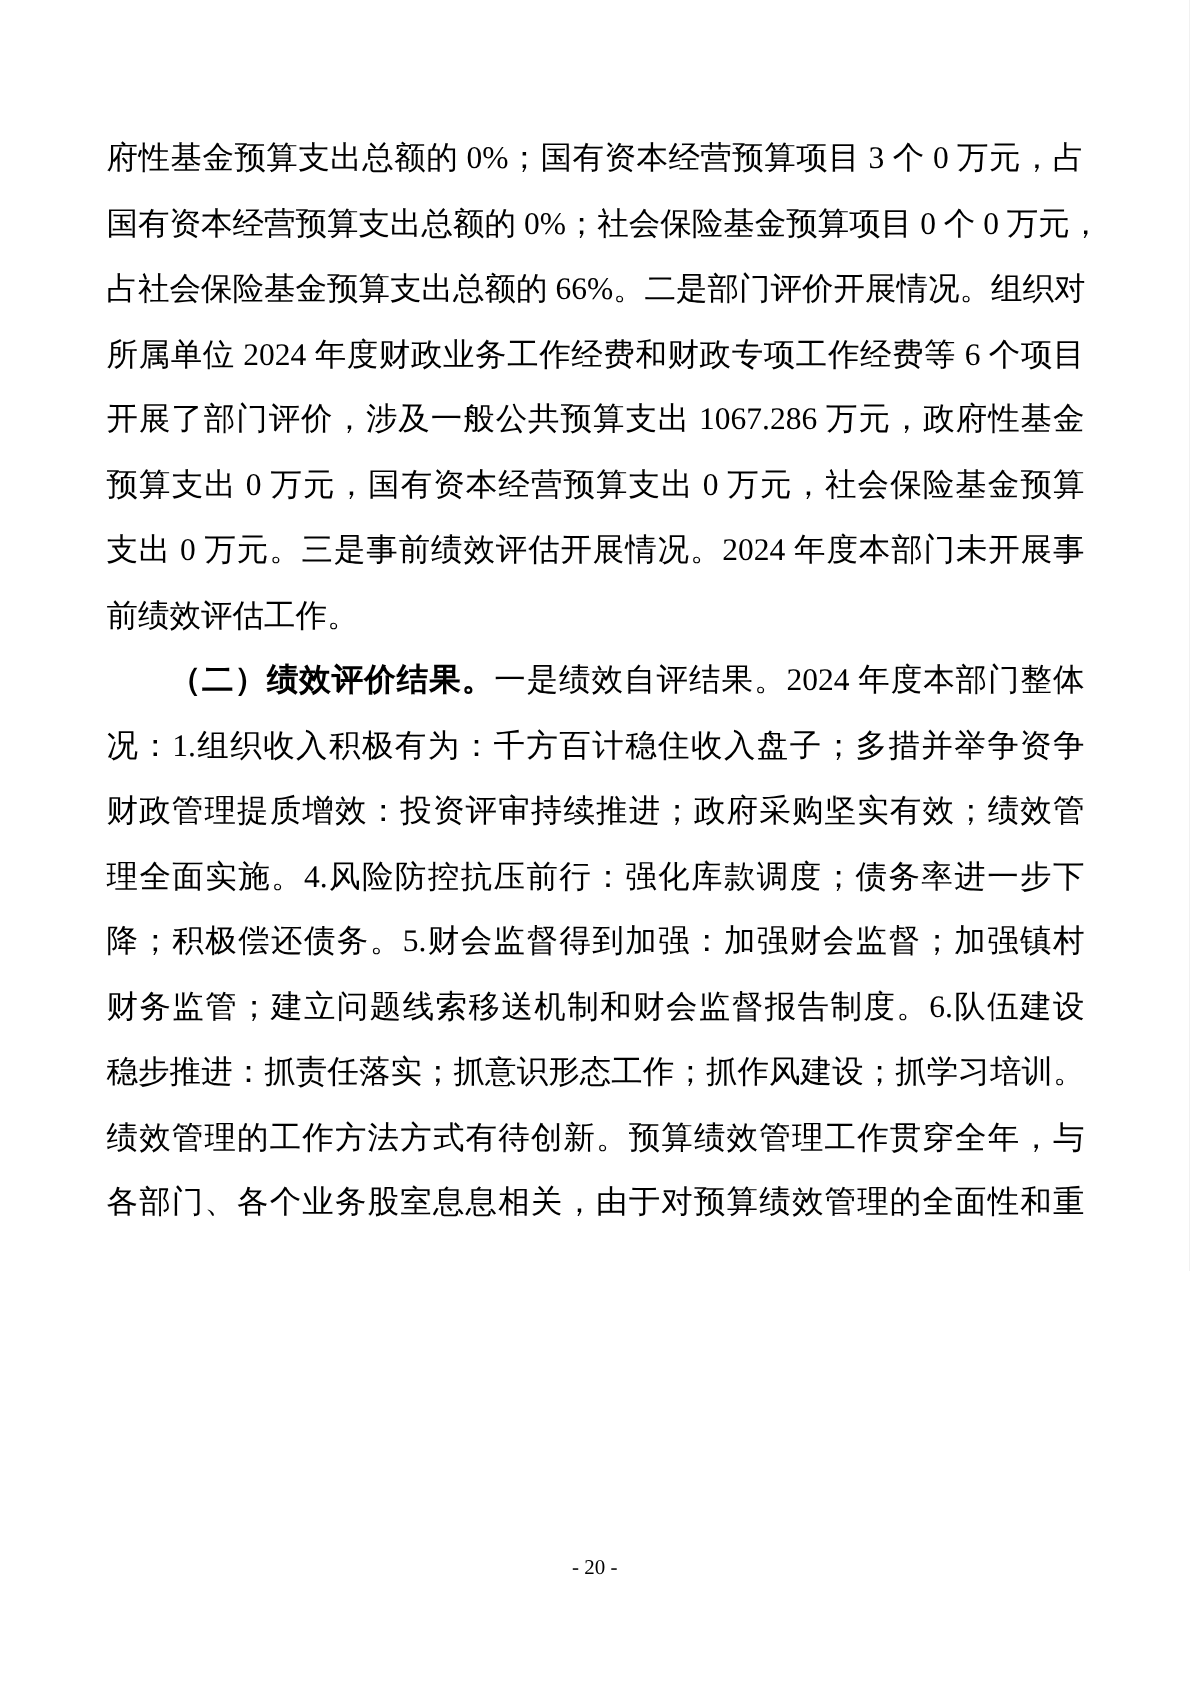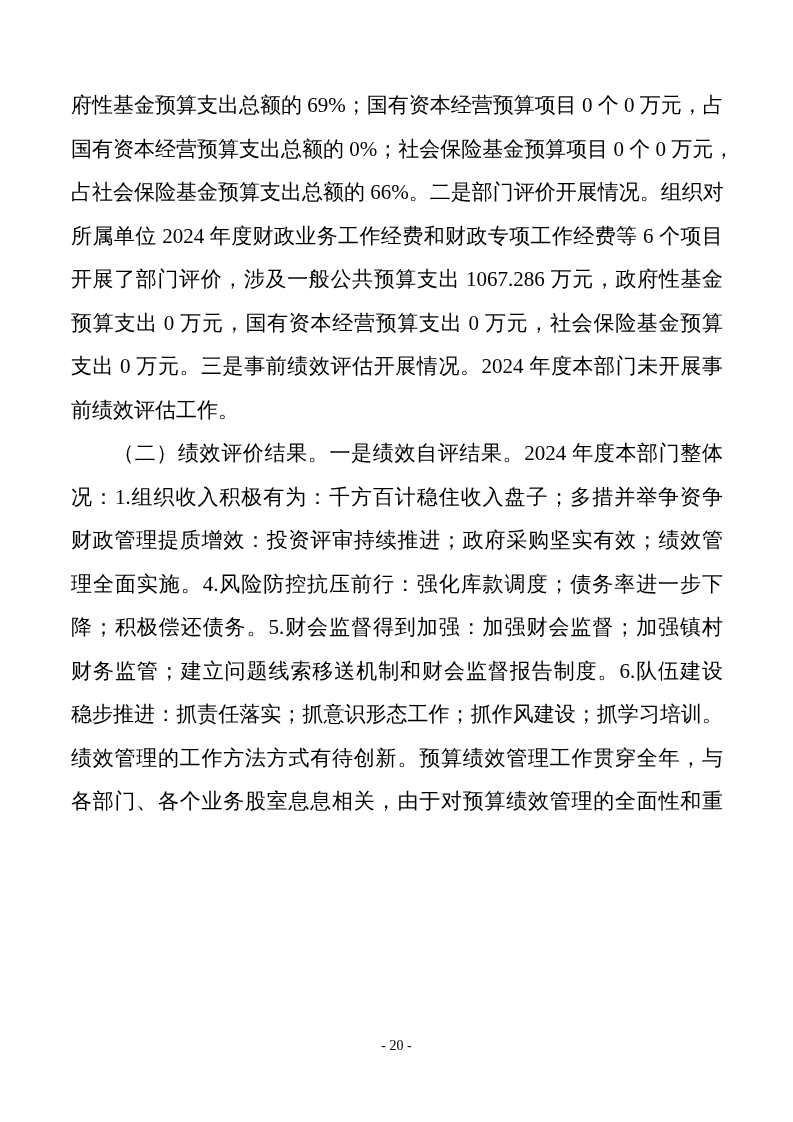--- a/index.html
+++ b/index.html
@@ -33,39 +33,39 @@
   }
   .line.left {
     text-align: right;
     text-align-last: left;
     white-space: normal;
   }
   .line.indent {
     padding-left: 42px;
   }
   .line .bold {
-    font-weight: normal;
+    font-weight: bold;
   }
   .footer {
     position: absolute;
     top: 1038px;
     left: 0;
     width: 100%;
     text-align: center;
     font-size: 14px;
     line-height: 16px;
     color: #000000;
   }
 </style>
 </head>
 <body>
 
 <div class="page">
   <div class="content">
-      <div class="line"><span>府性基金预算支出总额的 69%；国有资本经营预算项目 0 个 0 万元，占</span></div>
+      <div class="line"><span>府性基金预算支出总额的 0%；国有资本经营预算项目 3 个 0 万元，占</span></div>
       <div class="line"><span>国有资本经营预算支出总额的 0%；社会保险基金预算项目 0 个 0 万元，</span></div>
       <div class="line"><span>占社会保险基金预算支出总额的 66%。二是部门评价开展情况。组织对</span></div>
       <div class="line"><span>所属单位 2024 年度财政业务工作经费和财政专项工作经费等 6 个项目</span></div>
       <div class="line"><span>开展了部门评价，涉及一般公共预算支出 1067.286 万元，政府性基金</span></div>
       <div class="line"><span>预算支出 0 万元，国有资本经营预算支出 0 万元，社会保险基金预算</span></div>
       <div class="line"><span>支出 0 万元。三是事前绩效评估开展情况。2024 年度本部门未开展事</span></div>
       <div class="line left"><span>前绩效评估工作。</span></div>
       <div class="line indent"><span class="bold">（二）绩效评价结果。</span><span>一是绩效自评结果。2024 年度本部门整体</span></div>
       <div class="line"><span>况：1.组织收入积极有为：千方百计稳住收入盘子；多措并举争资争</span></div>
       <div class="line"><span>财政管理提质增效：投资评审持续推进；政府采购坚实有效；绩效管</span></div>

